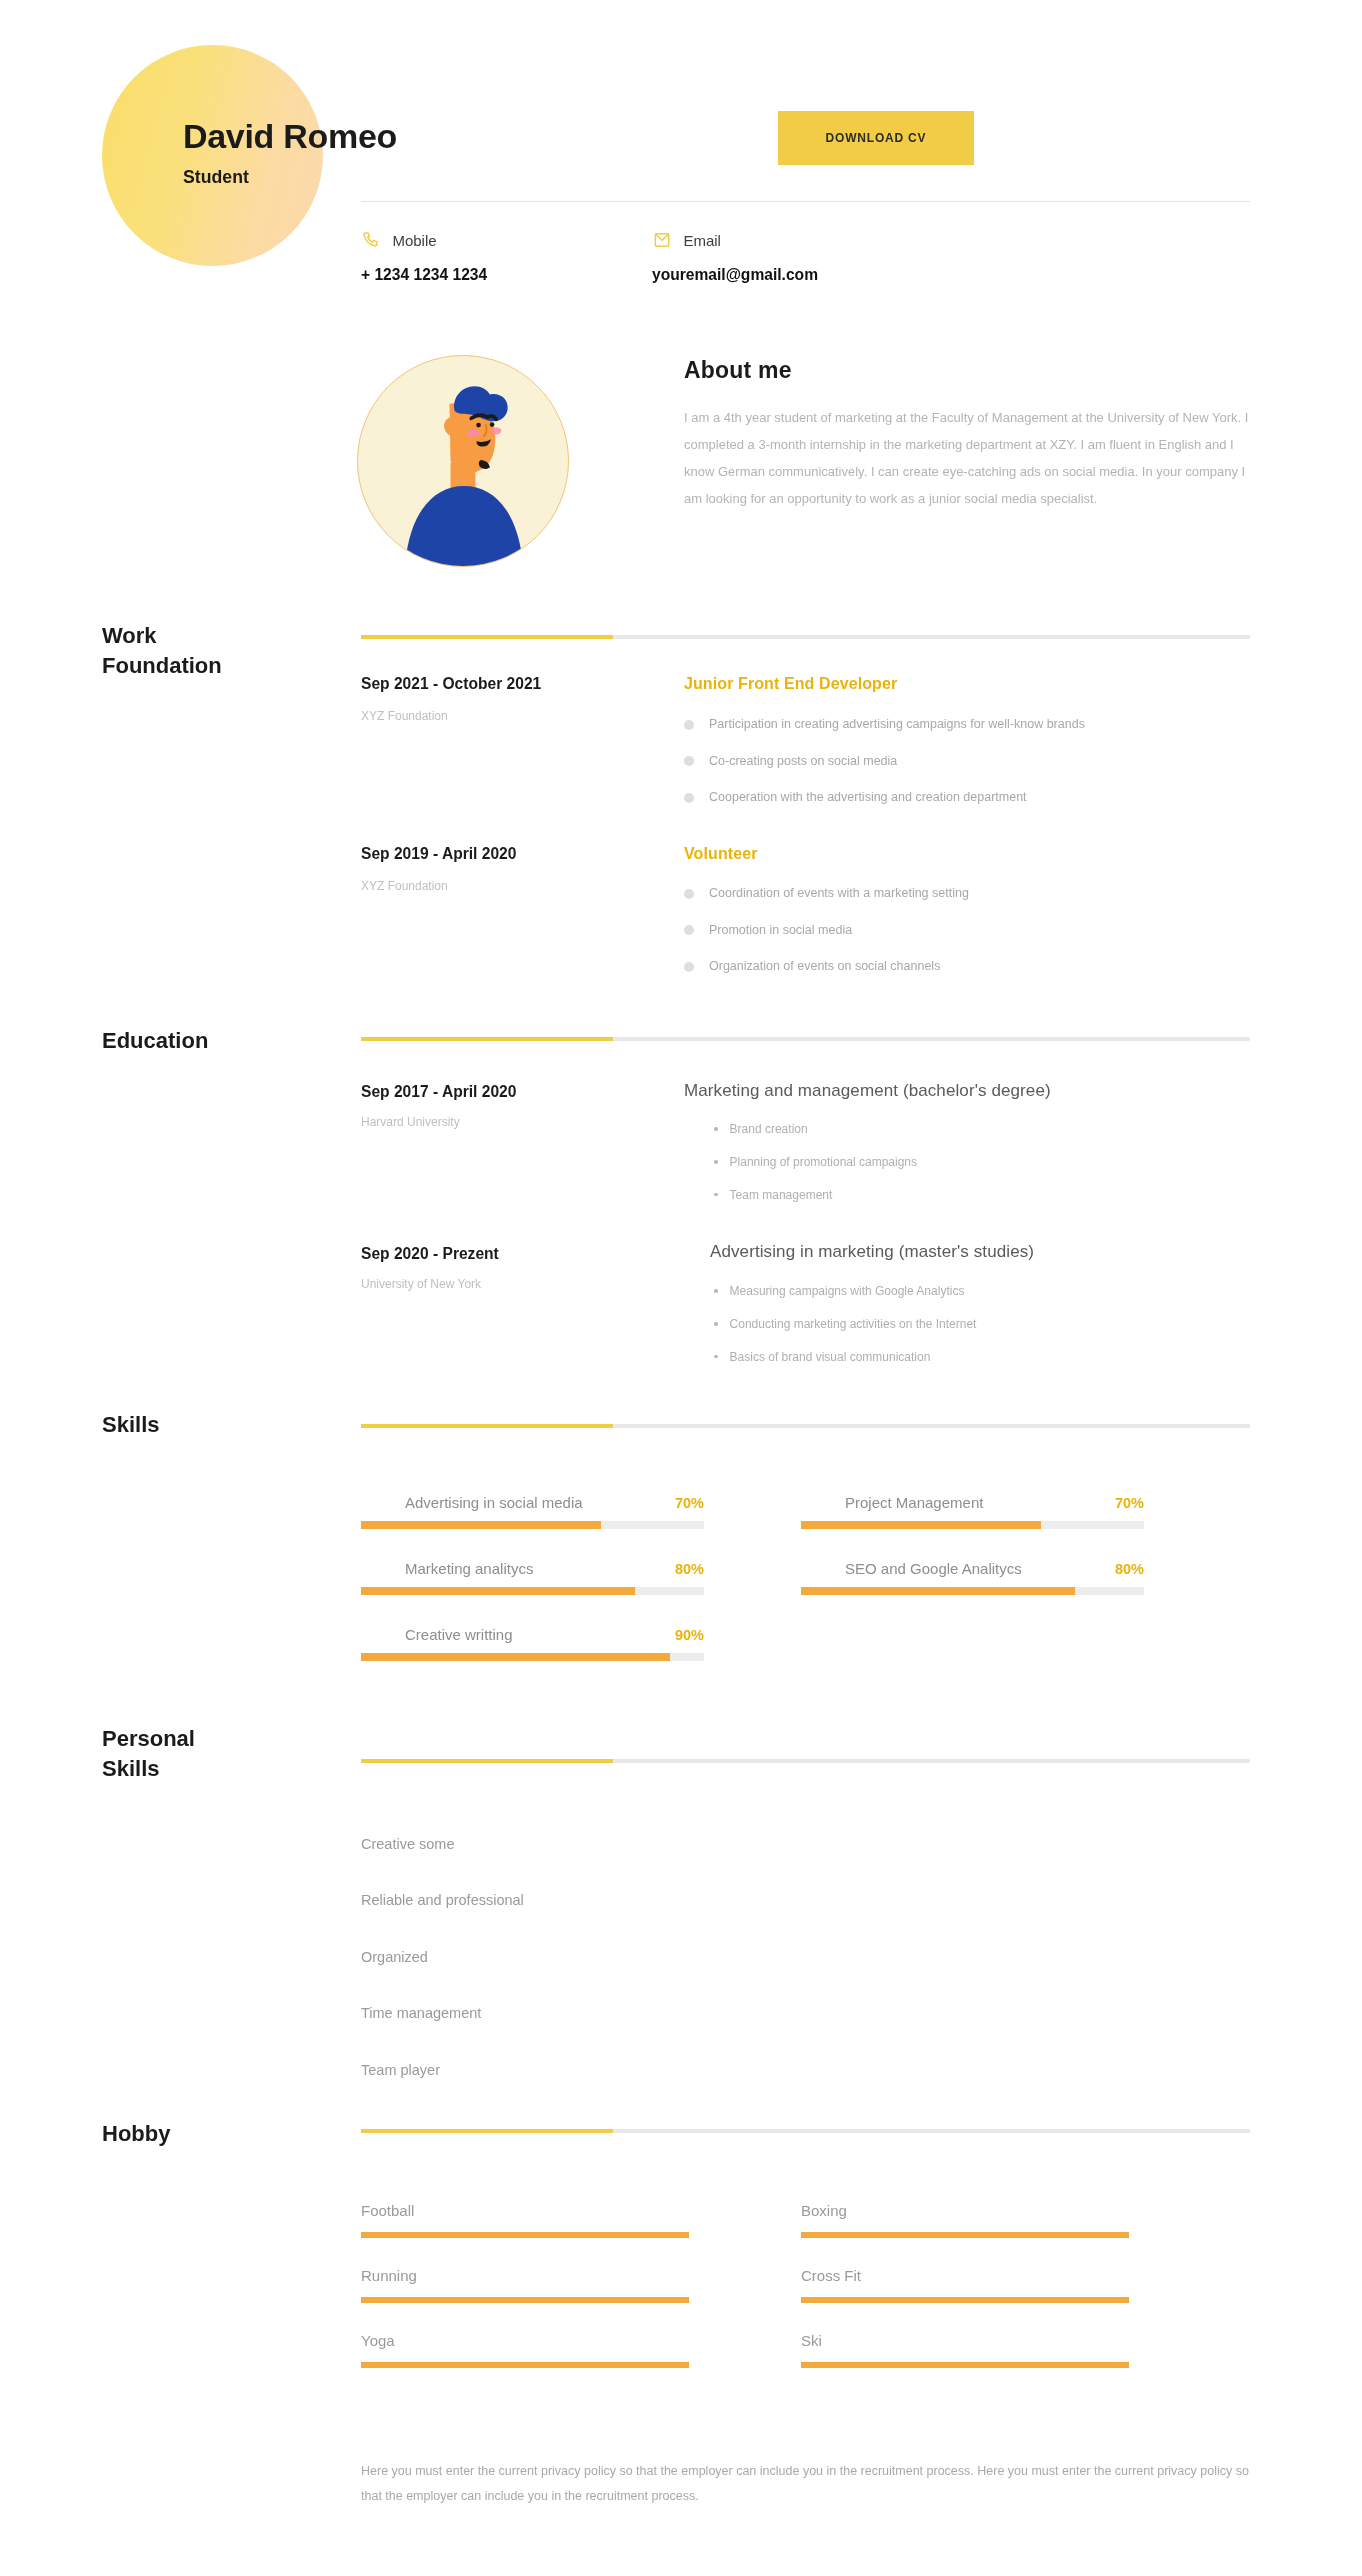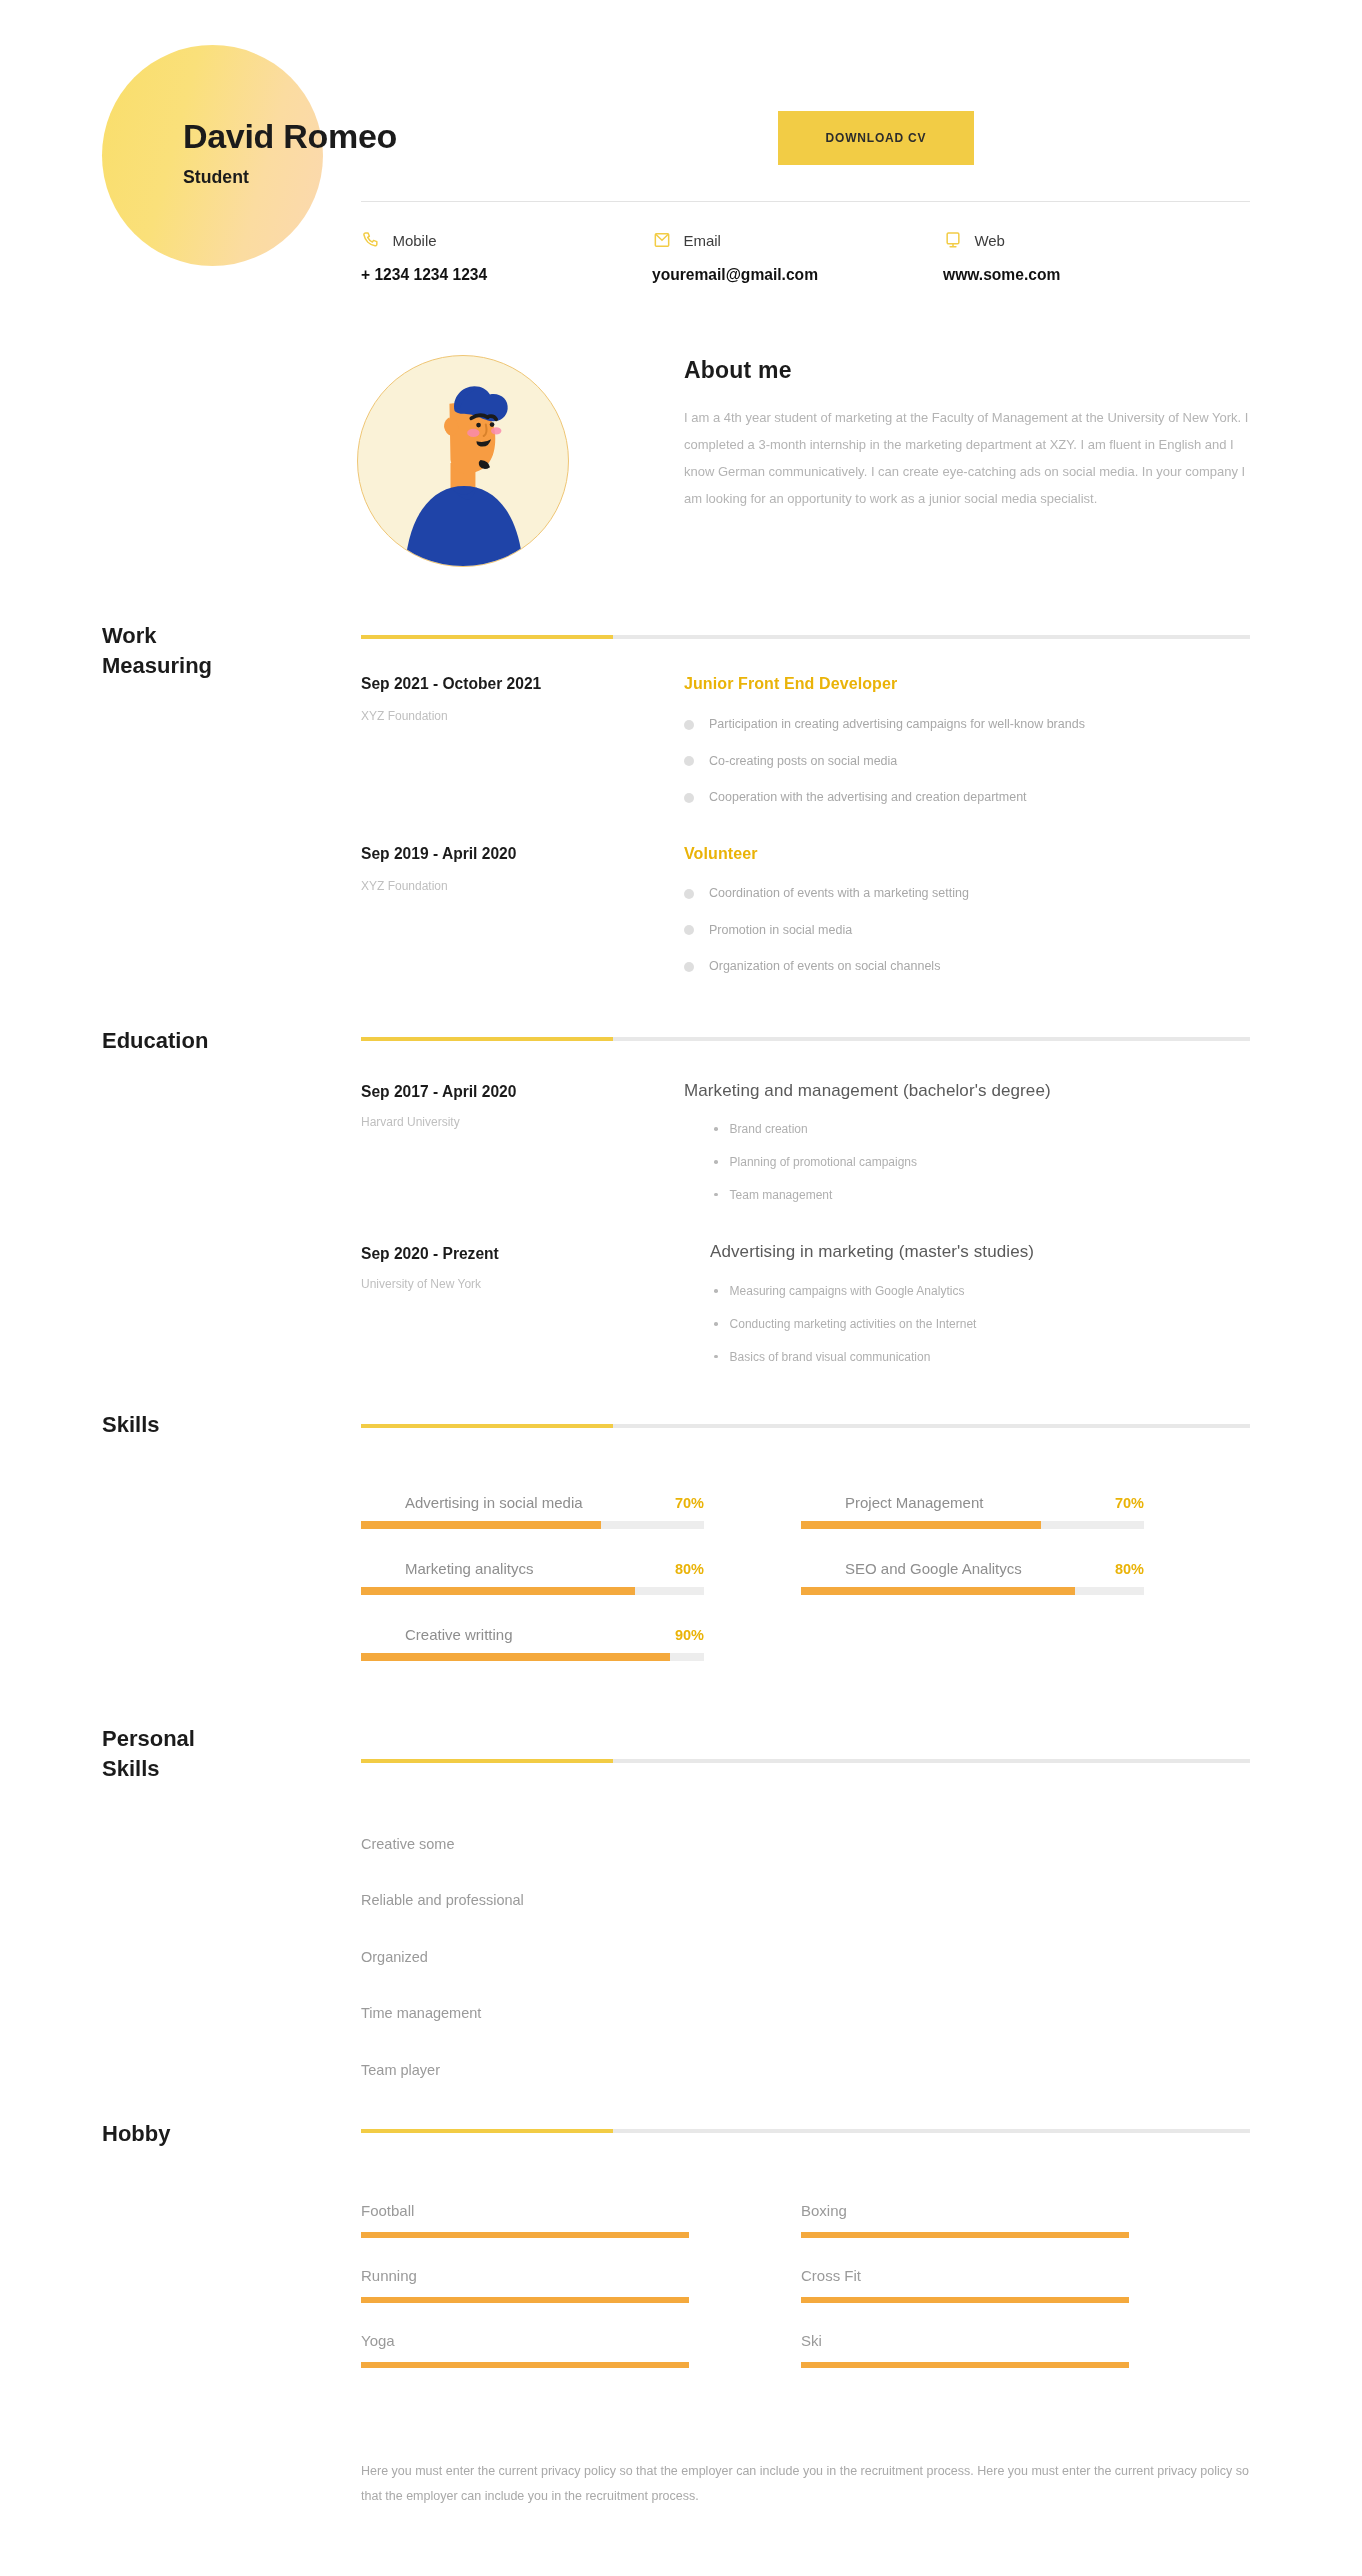--- a/index.html
+++ b/index.html
@@ -344,32 +344,20 @@
           <svg class="contact-ico" viewBox="0 0 24 24" fill="none" stroke="#F2CC45" stroke-width="1.8" stroke-linecap="round" stroke-linejoin="round">
             <rect x="4" y="4.5" width="16" height="15" rx="1.2"></rect>
             <path d="M4.8 5.4 12 12.4l7.2-7"></path>
           </svg>
         </span>
         <span class="contact-label">Email</span>
       </div>
       <div class="contact-value">youremail@gmail.com</div>
     </div>
 
-    <div class="contact-item web">
-      <div class="contact-top">
-        <span>
-          <svg class="contact-ico" viewBox="0 0 24 24" fill="none" stroke="#F2CC45" stroke-width="1.8" stroke-linecap="round" stroke-linejoin="round">
-            <rect x="5" y="3.5" width="14" height="13" rx="1.5"></rect>
-            <path d="M12 16.5v3.5M8.5 20h7"></path>
-          </svg>
-        </span>
-        <span class="contact-label">Web</span>
-      </div>
-      <div class="contact-value">www.some.com</div>
-    </div>
 
   </div>
 
   <div class="avatar-wrap">
     <div class="avatar-circle">
       <svg viewBox="0 0 408 408" width="212" height="212">
 
         <path d="M178 206 h48 v96 h-48 z" fill="#F79C42"></path>
 
         <path d="M204 250 C 262 250 310 300 318 408 L 90 408 C 98 300 146 250 204 250 Z" fill="#1F44A8"></path>
@@ -403,21 +391,21 @@
     </div>
   </div>
 
   <div class="about-block">
     <div class="about-title">About me</div>
     <div class="about-text">I am a 4th year student of marketing at the Faculty of Management at the University of New York. I completed a 3-month internship in the marketing department at XZY. I am fluent in English and I know German communicatively. I can create eye-catching ads on social media. In your company I am looking for an opportunity to work as a junior social media specialist.</div>
   </div>
 
   <div class="section-label" style="top:621px">
     <div>Work</div>
-    <div>Measuring</div>
+    <div>Foundation</div>
   </div>
   <div class="sec-divider" style="top:635px"></div>
 
   <div class="entry-date" style="top:675px">Sep 2021 - October 2021</div>
   <div class="entry-org" style="top:709px">XYZ Foundation</div>
   <div class="entry-role" style="top:675px">Junior Front End Developer</div>
   <ul class="bullet-list" style="top:716px">
     <li><span class="dot"></span><span>Participation in creating advertising campaigns for well-know brands</span></li>
     <li><span class="dot"></span><span>Co-creating posts on social media</span></li>
     <li><span class="dot"></span><span>Cooperation with the advertising and creation department</span></li>

